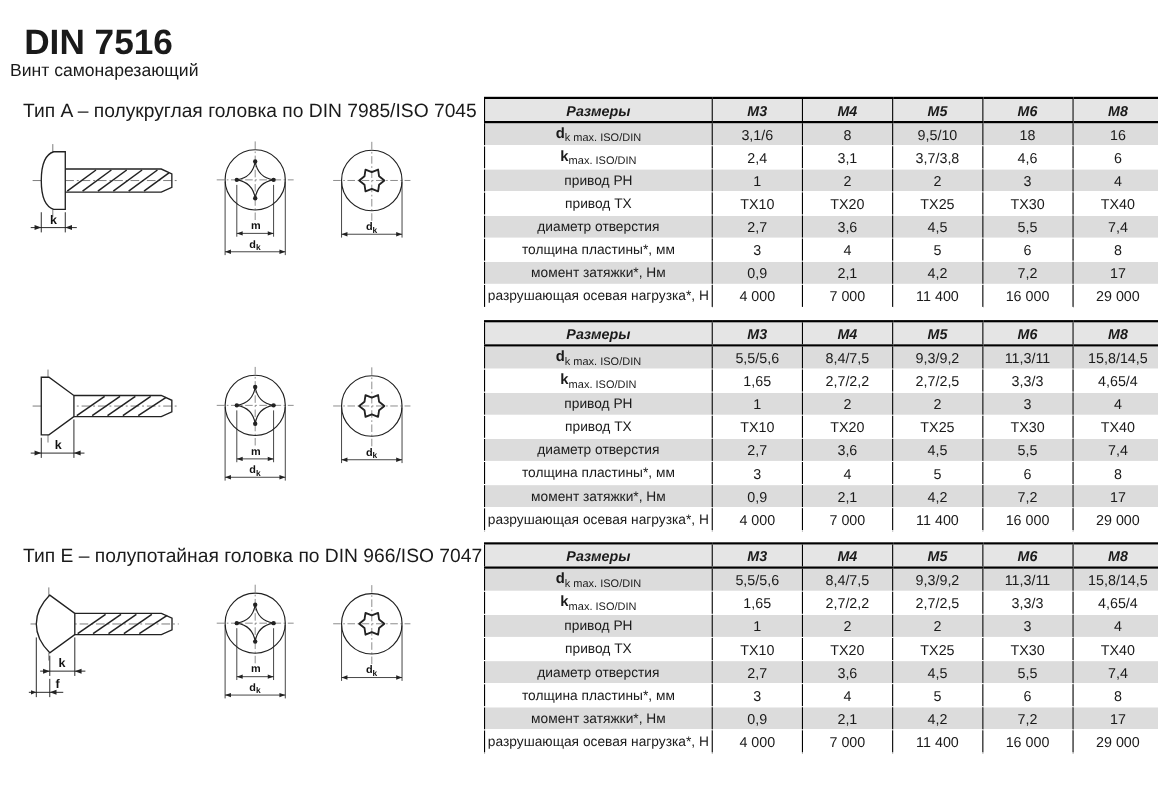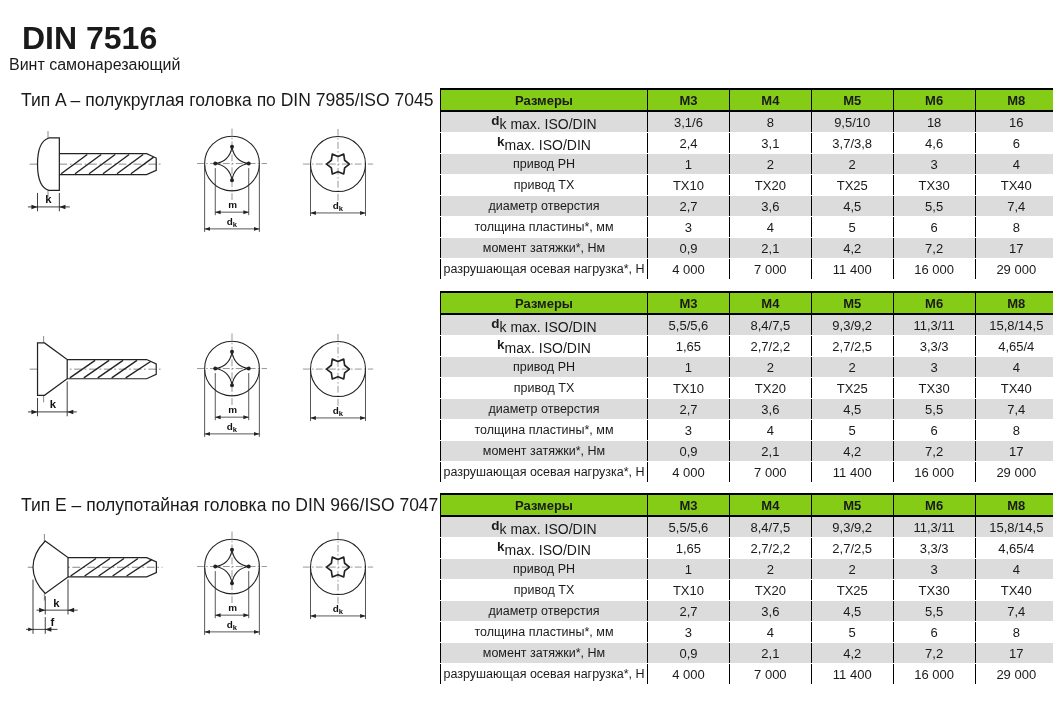--- a/index.html
+++ b/index.html
@@ -18,28 +18,28 @@
     position:absolute;left:428px;top:0;width:617px;border-collapse:collapse;table-layout:fixed;
     font-size:12.5px;
   }
   table.spec th, table.spec td{
     text-align:center;vertical-align:middle;height:20px;padding:0 2px;
     border-right:1px solid #000;white-space:nowrap;overflow:hidden;
   }
   table.spec th:first-child, table.spec td:first-child{border-left:1px solid #000;}
   table.spec th:last-child, table.spec td:last-child{border-right:none;}
   table.spec thead th{
-    background:#84cc16;font-weight:bold;font-size:13px;
-    border-top:2px solid #000;border-bottom:2px solid #000;
+    background:#e5e5e5;font-weight:bold;font-size:13px;
+    border-top:2px solid #000;border-bottom:2px solid #000;font-style:italic;
   }
   table.spec tbody tr:nth-child(odd) td{background:#dcdcdc;}
   table.spec tbody td{border-bottom:1px solid #fff;font-size:13px;}
   table.spec td.lbl{font-size:12.5px;}
   .lblmain{font-weight:bold;font-size:13.5px;}
-  td.lbl sub{font-size:14px;}
+  td.lbl sub{font-size:10px;}
   
   .ln{stroke:#222;stroke-width:1.4;fill:none;}
   .lnf{stroke:#222;stroke-width:1.4;fill:#fff;}
   .thr{stroke:#222;stroke-width:1.6;fill:none;}
   .cl{stroke:#555;stroke-width:0.8;stroke-dasharray:9 3 2 3;fill:none;}
   .dim{stroke:#222;stroke-width:1;fill:none;}
   .arr{fill:#222;stroke:none;}
   .dimtxt{font-family:"Liberation Sans",sans-serif;font-size:13px;font-weight:600;fill:#111;}
   .dimsub{font-size:10px;}
 </style>

